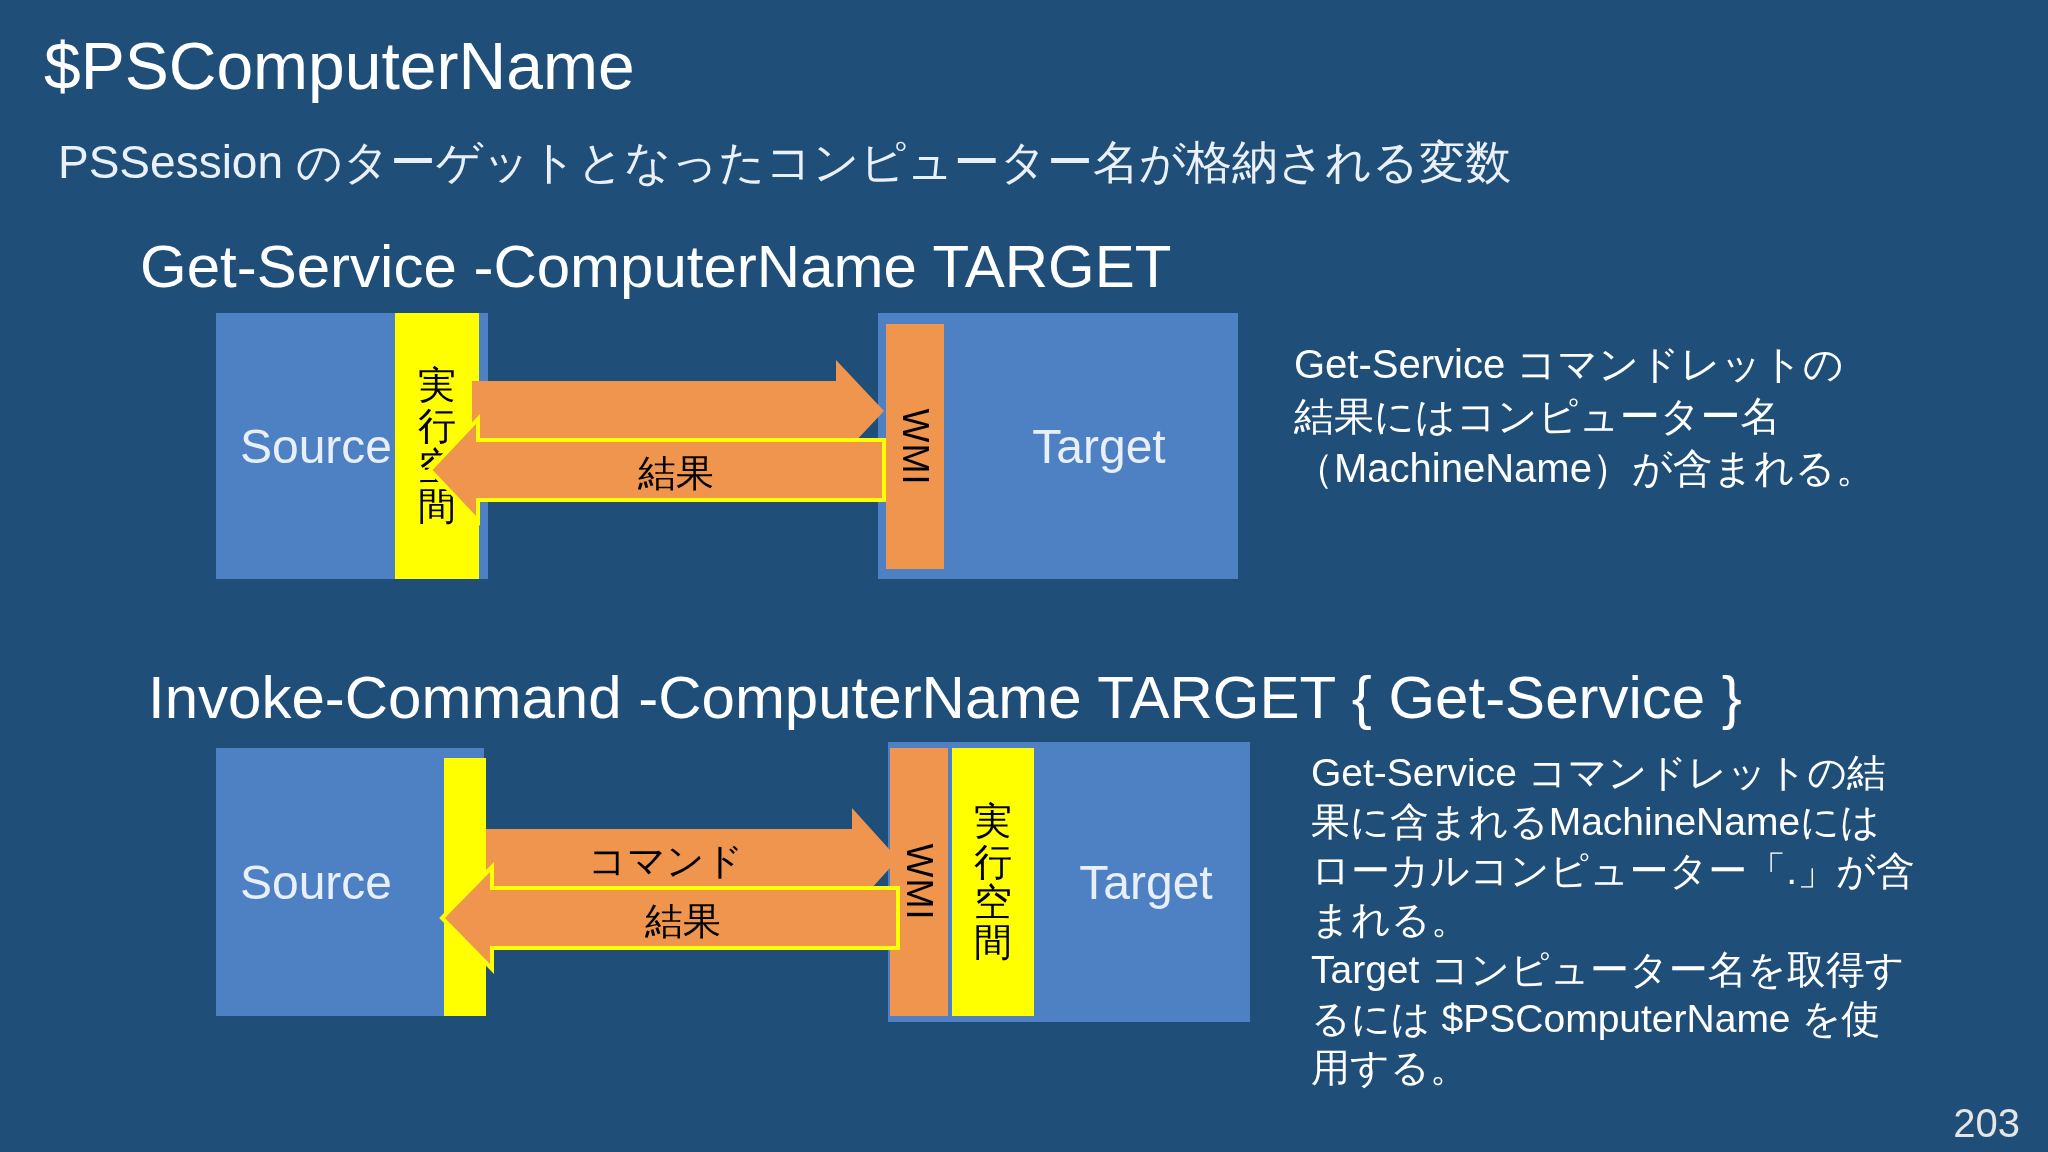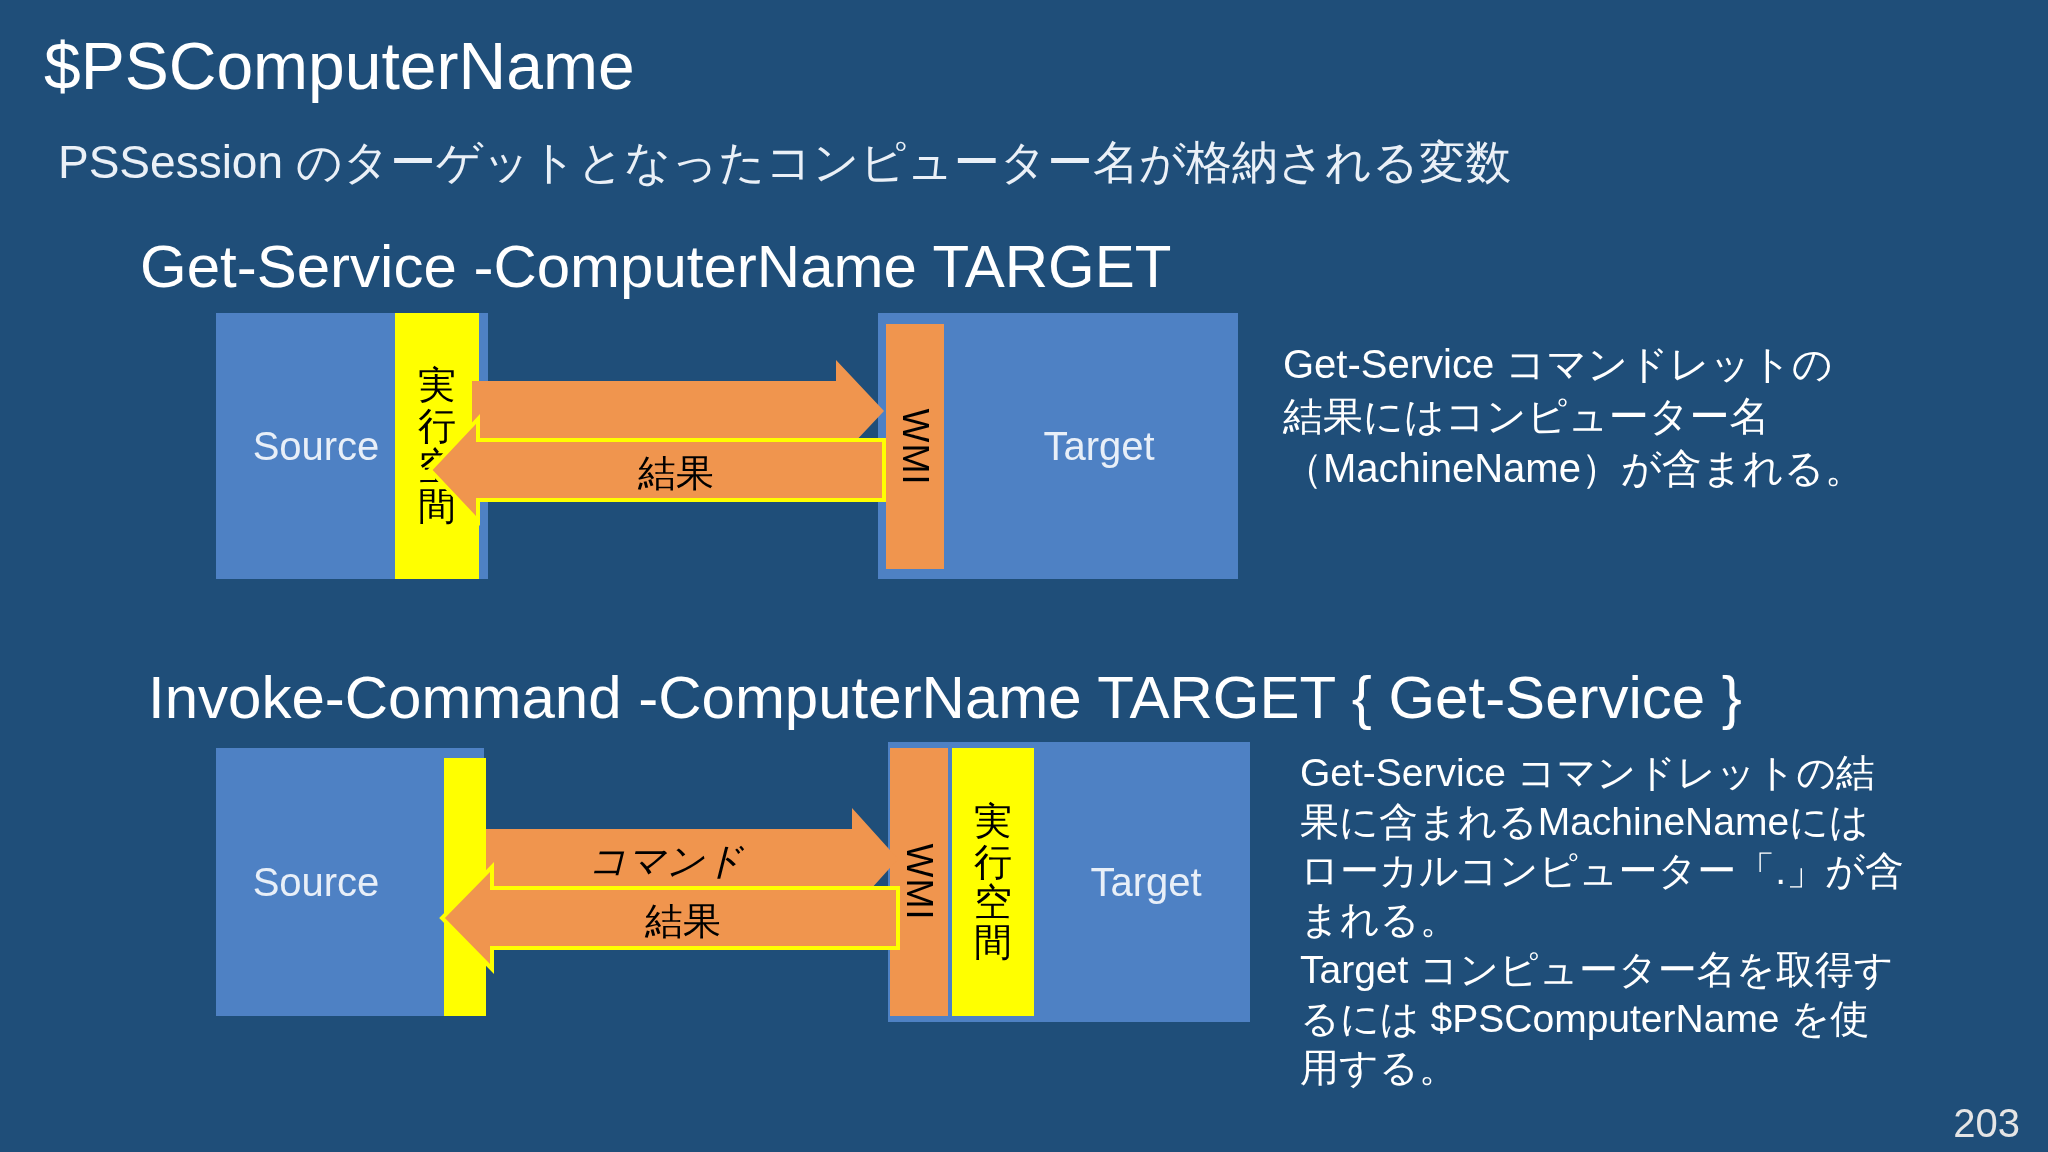--- a/index.html
+++ b/index.html
@@ -24,21 +24,21 @@
   }
   .cmdline{
     position:absolute;font-size:60px;color:#FFFFFF;white-space:nowrap;font-weight:400;
   }
   #cmd1{left:140px;top:232px;}
   #cmd2{left:148px;top:663px;}
 
   
   .box{position:absolute;background:#4E81C4;}
   .boxlabel{
-    position:absolute;color:#E8EFF8;font-size:40px;
+    position:absolute;color:#E8EFF8;font-size:48px;
     display:flex;align-items:center;justify-content:center;
     pointer-events:none;
   }
   .vstrip{
     position:absolute;display:flex;flex-direction:column;
     align-items:center;justify-content:center;
     font-size:38px;color:#000000;line-height:1.06;
     font-family:"DejaVu Sans",sans-serif;
   }
   .vstrip span{display:block;}
@@ -59,20 +59,21 @@
   .arrowtext{
     position:absolute;color:#000;font-size:38px;white-space:nowrap;
     font-family:"DejaVu Sans",sans-serif;
     text-align:center;
   }
 
   
   .sidetext{
     position:absolute;color:#FFFFFF;font-size:40px;line-height:1.30;
     white-space:pre-line;
+    margin-left:11px;
   }
   #side1{left:1283px;top:338px;width:740px;}
   #side2{left:1300px;top:748px;width:740px;font-size:39px;line-height:1.26;}
 
   #pagenum{
     position:absolute;right:28px;bottom:6px;
     color:#e5e5e5;font-size:40px;
   }
 </style>
 </head>
@@ -129,21 +130,21 @@
     <span>行</span>
     <span>空</span>
     <span>間</span>
   </div>
   <div class="boxlabel" style="left:1042px;top:742px;width:208px;height:280px;">Target</div>
 
   <svg class="arrowlayer">
     <polygon points="486,829 852,829 852,808 898,859 852,910 852,889 486,889" fill="#F0954E"></polygon>
     <polygon points="898,888 492,888 492,867 442,918 492,969 492,948 898,948" fill="#F0954E" stroke="#FFFF00" stroke-width="4"></polygon>
   </svg>
-  <div class="arrowtext" style="left:588px;top:836px;font-style:italic;">コマンド</div>
+  <div class="arrowtext" style="left:588px;top:836px;">コマンド</div>
   <div class="arrowtext" style="left:645px;top:896px;">結果</div>
 
   <div class="sidetext" id="side2">Get-Service コマンドレットの結
 果に含まれるMachineNameには
 ローカルコンピューター「.」が含
 まれる。
 Target コンピューター名を取得す
 るには $PSComputerName を使
 用する。</div>
 

